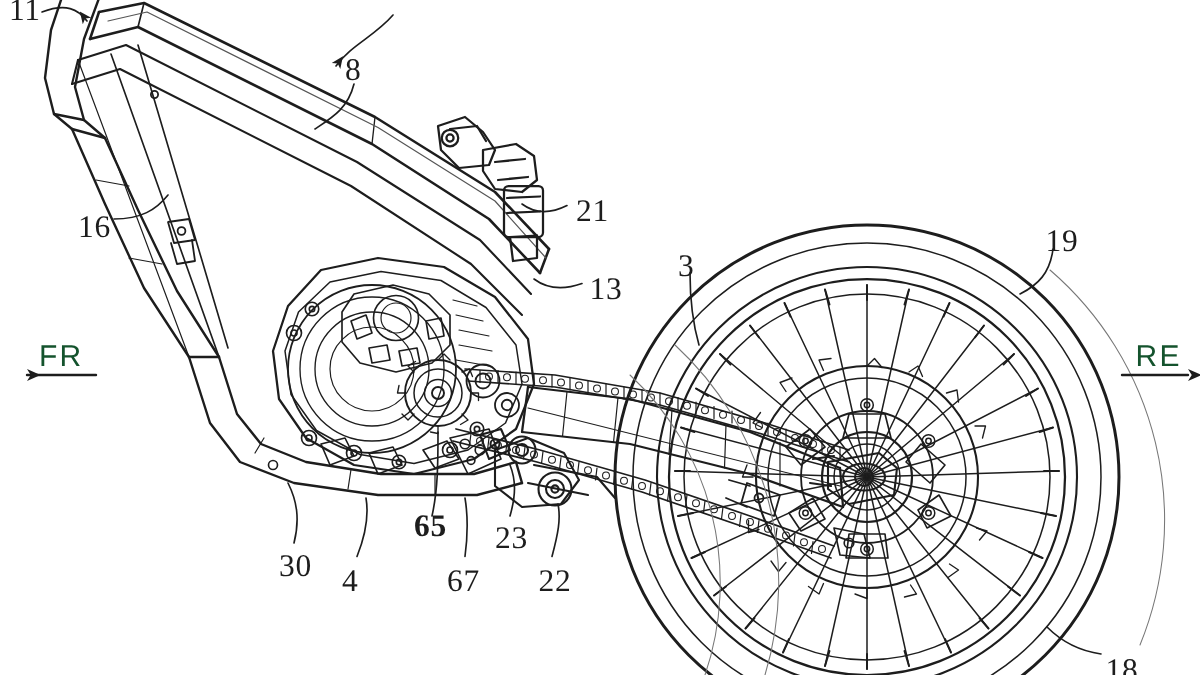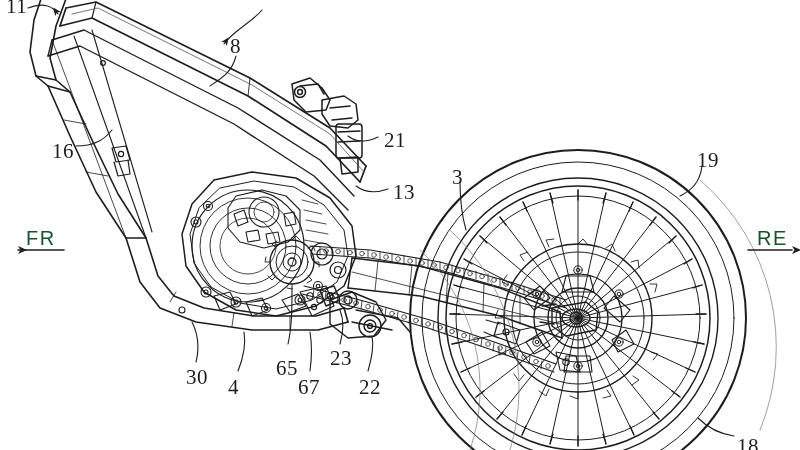--- a/index.html
+++ b/index.html
@@ -538,18 +538,18 @@
   <div class="lbl" style="left:6px;top:-4px;">11</div>
   <div class="lbl" style="left:230px;top:36px;">8</div>
   <div class="lbl" style="left:52px;top:141px;">16</div>
   <div class="lbl" style="left:384px;top:130px;">21</div>
   <div class="lbl" style="left:393px;top:182px;">13</div>
   <div class="lbl" style="left:452px;top:167px;">3</div>
   <div class="lbl" style="left:697px;top:150px;">19</div>
   <div class="lbl" style="left:737px;top:436px;">18</div>
   <div class="lbl" style="left:186px;top:367px;">30</div>
   <div class="lbl" style="left:228px;top:377px;">4</div>
-  <div class="lbl" style="left:276px;top:358px;">65</div>
+  <div class="lbl" style="left:276px;top:340px;font-weight:bold;">65</div>
   <div class="lbl" style="left:298px;top:377px;">67</div>
   <div class="lbl" style="left:330px;top:348px;">23</div>
   <div class="lbl" style="left:359px;top:377px;">22</div>
 
 </div>
 
 </body></html>

